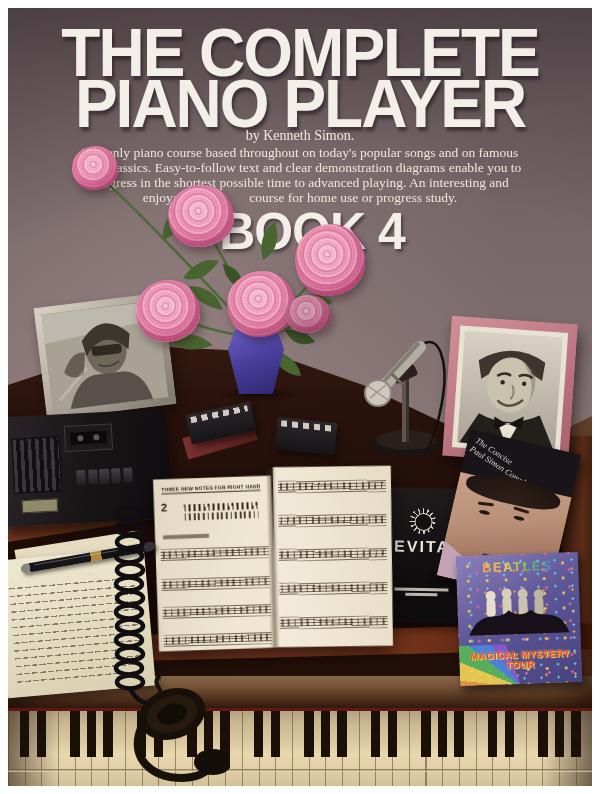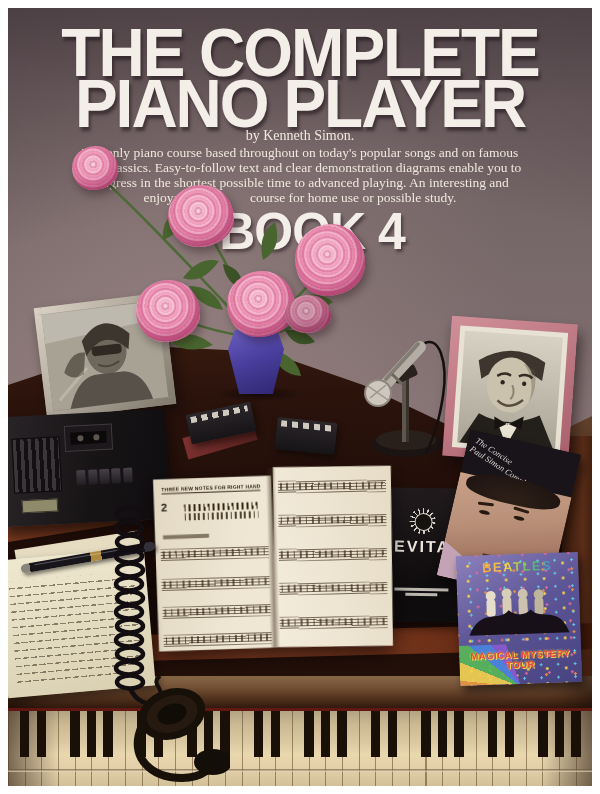--- a/index.html
+++ b/index.html
@@ -211,21 +211,21 @@
 
     <div class="title-line" id="title1">THE COMPLETE</div>
     <div class="title-line" id="title2">PIANO PLAYER</div>
     <div class="byline">by Kenneth Simon.</div>
     <div class="intro">
       <div>The only piano course based throughout on today's popular songs and on famous</div>
       <div>light classics. Easy-to-follow text and clear demonstration diagrams enable you to</div>
       <div>progress in the shortest possible time to advanced playing. An interesting and</div>
       <div class="l4">
         <span>enjoyable</span>
-        <span>course for home use or possible study.</span>
+        <span>course for home use or progress study.</span>
       </div>
     </div>
     <div class="book-number">BOOK 4</div>
 
     <div class="piano"></div>
     <div class="right-board"></div>
     <div class="right-arm"></div>
     <div class="shelf-strip"></div>
     <div class="left-edge"></div>
 

